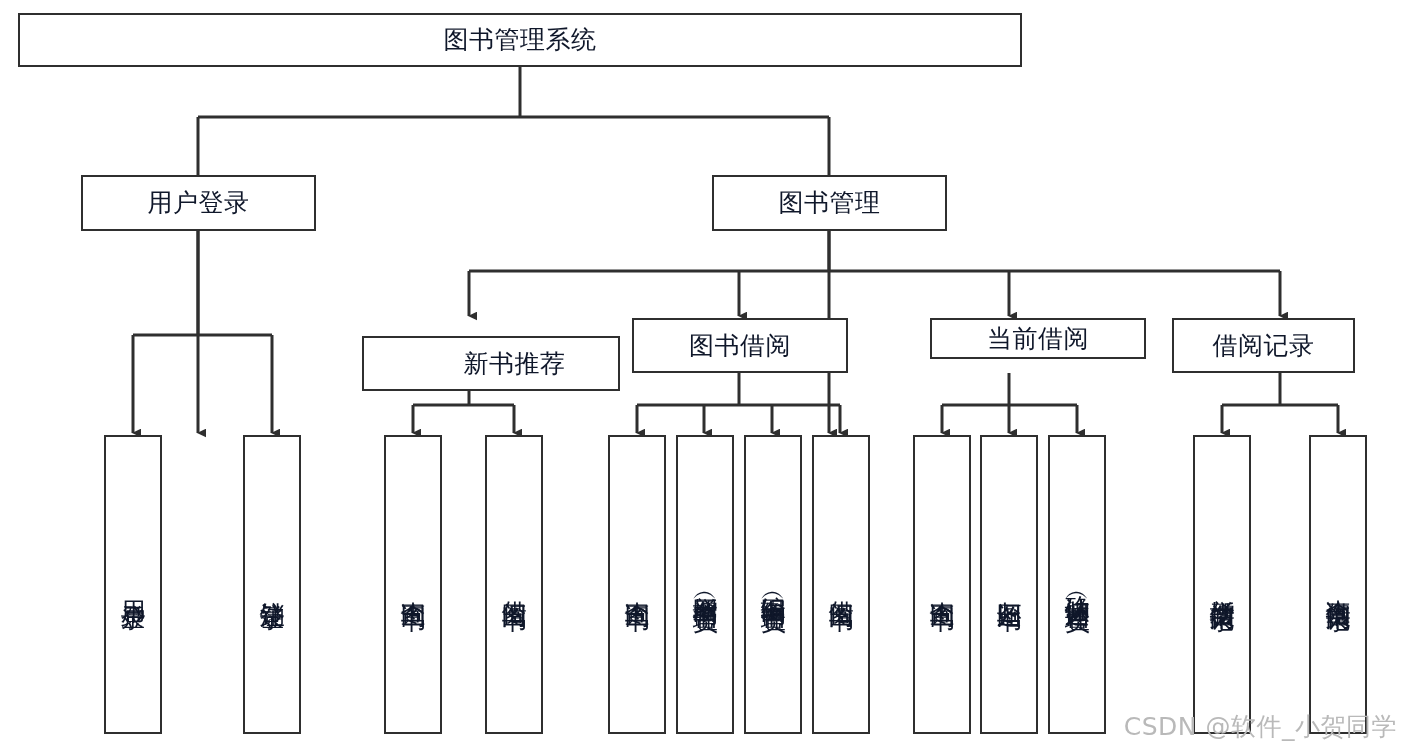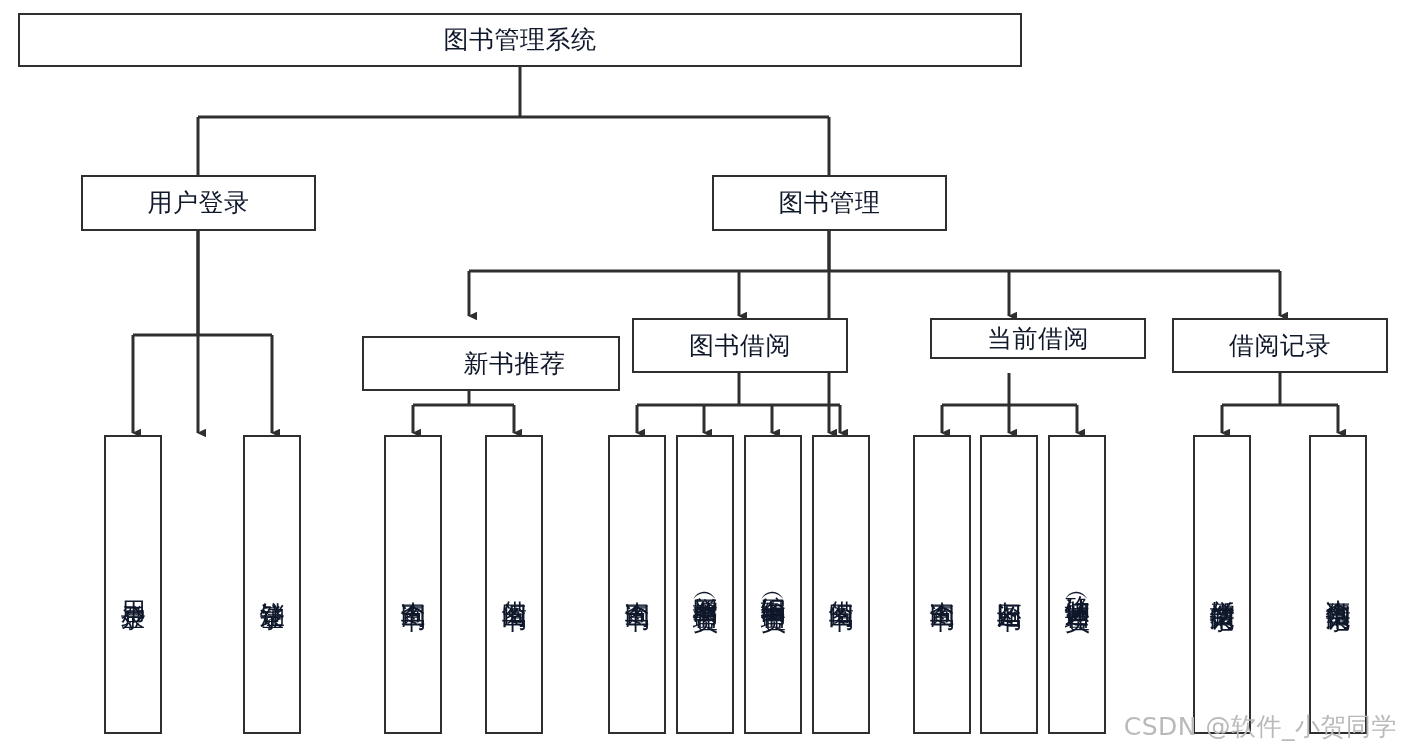--- a/index.html
+++ b/index.html
@@ -147,21 +147,21 @@
   </div>
 
   <div class="node horiz" style="left:632px; top:318px; width:216px; height:55px;text-align:right;">
     <span class="label">图书借阅</span>
   </div>
 
   <div class="node horiz" style="left:902px; top:318px; width:216px; height:41px;margin-left:28px;">
     <span class="label">当前借阅</span>
   </div>
 
-  <div class="node horiz" style="left:1172px; top:318px; width:216px; height:55px;">
+  <div class="node horiz" style="left:1172px; top:318px; width:183px; height:55px;">
     <span class="label">借阅记录</span>
   </div>
 
   <div class="node vert" style="left:104px; top:435px; width:58px; height:299px;">
     <span class="label">用户登录</span>
   </div>
 
   <div class="node vert" style="left:243px; top:435px; width:58px; height:299px;">
     <span class="label">注销登录</span>
   </div>

